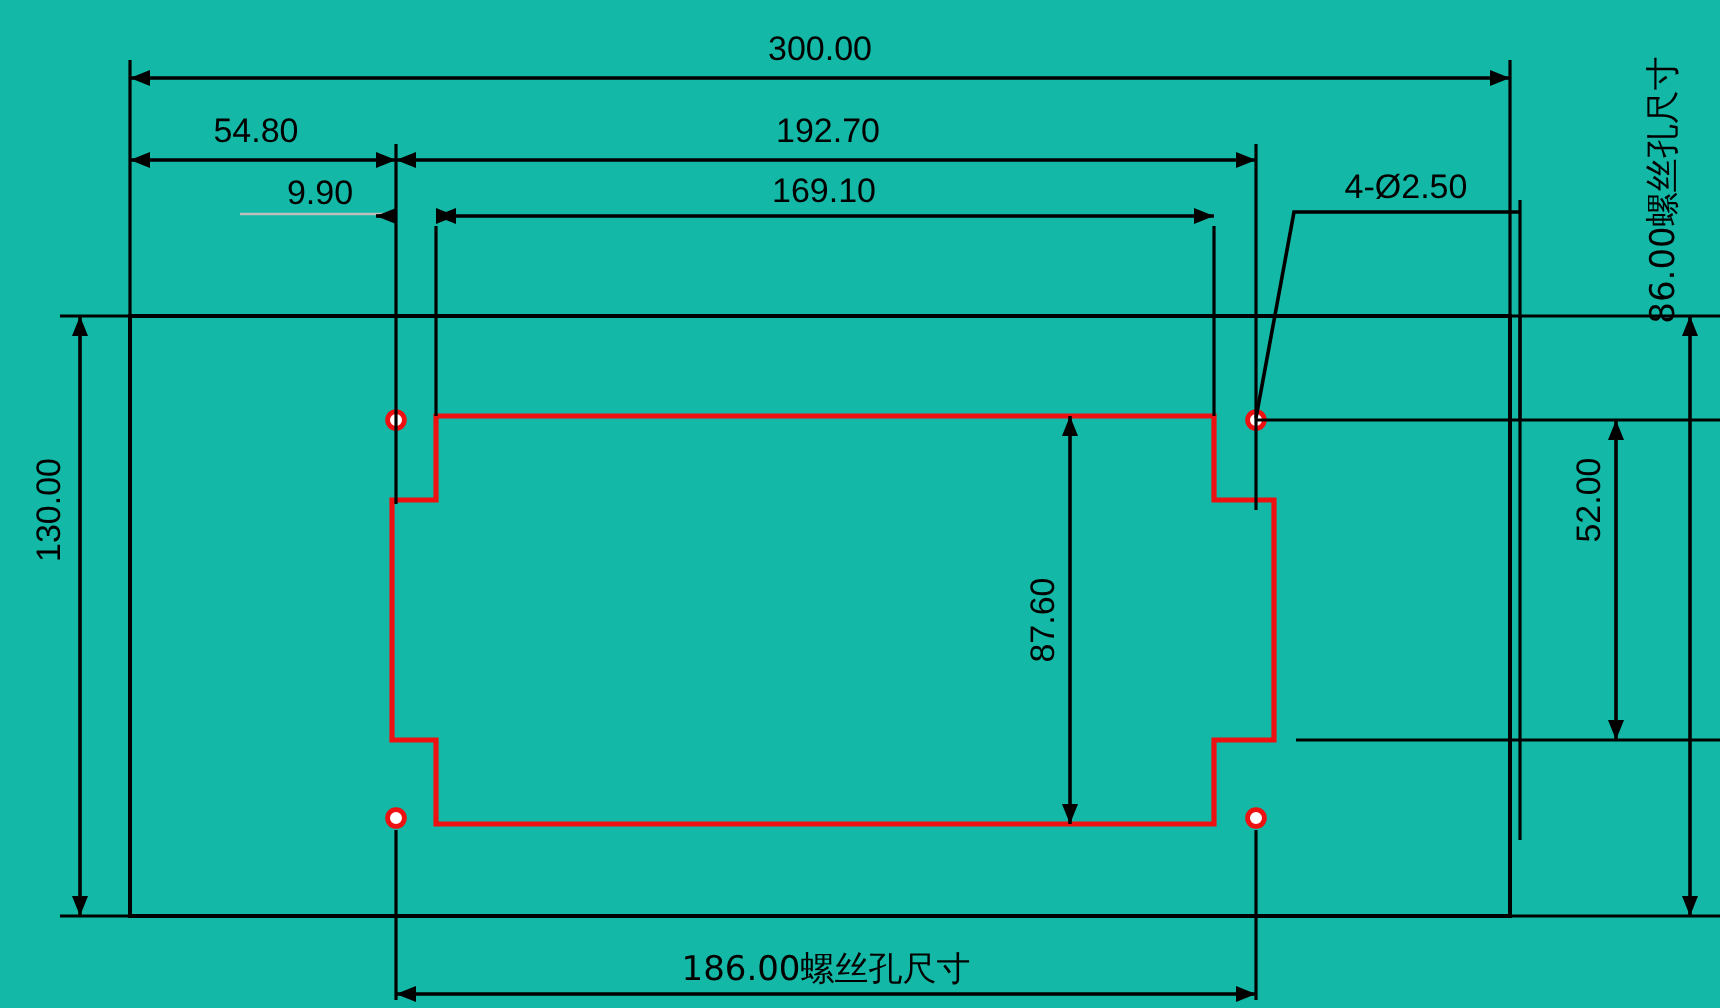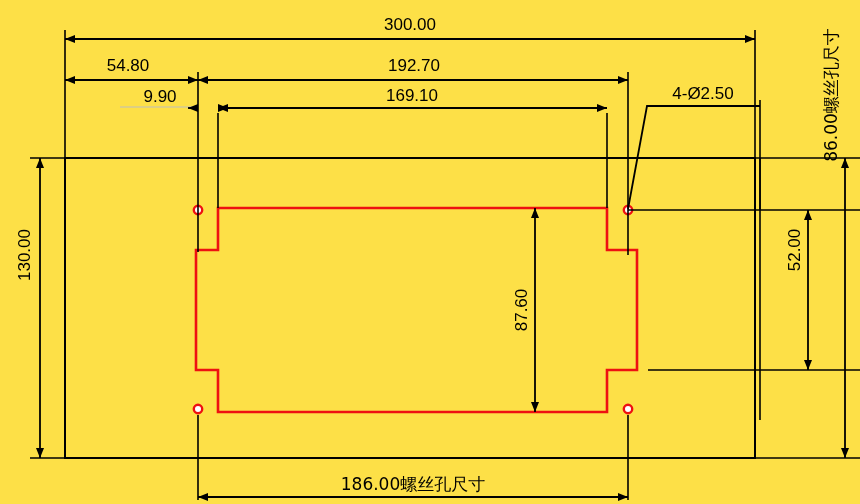--- a/index.html
+++ b/index.html
@@ -7,21 +7,21 @@
     padding: 0;
     background: #ffffff;
   }
   body {
     font-family: "Liberation Sans", sans-serif;
   }
   #drawing-root {
     position: relative;
     width: 860px;
     height: 504px;
-    background: #fde047;
+    background: #14b8a6;
     overflow: hidden;
     text-align: right;
   }
   svg.cad {
     position: absolute;
     left: 0;
     top: 0;
     width: 860px;
     height: 504px;
   }

